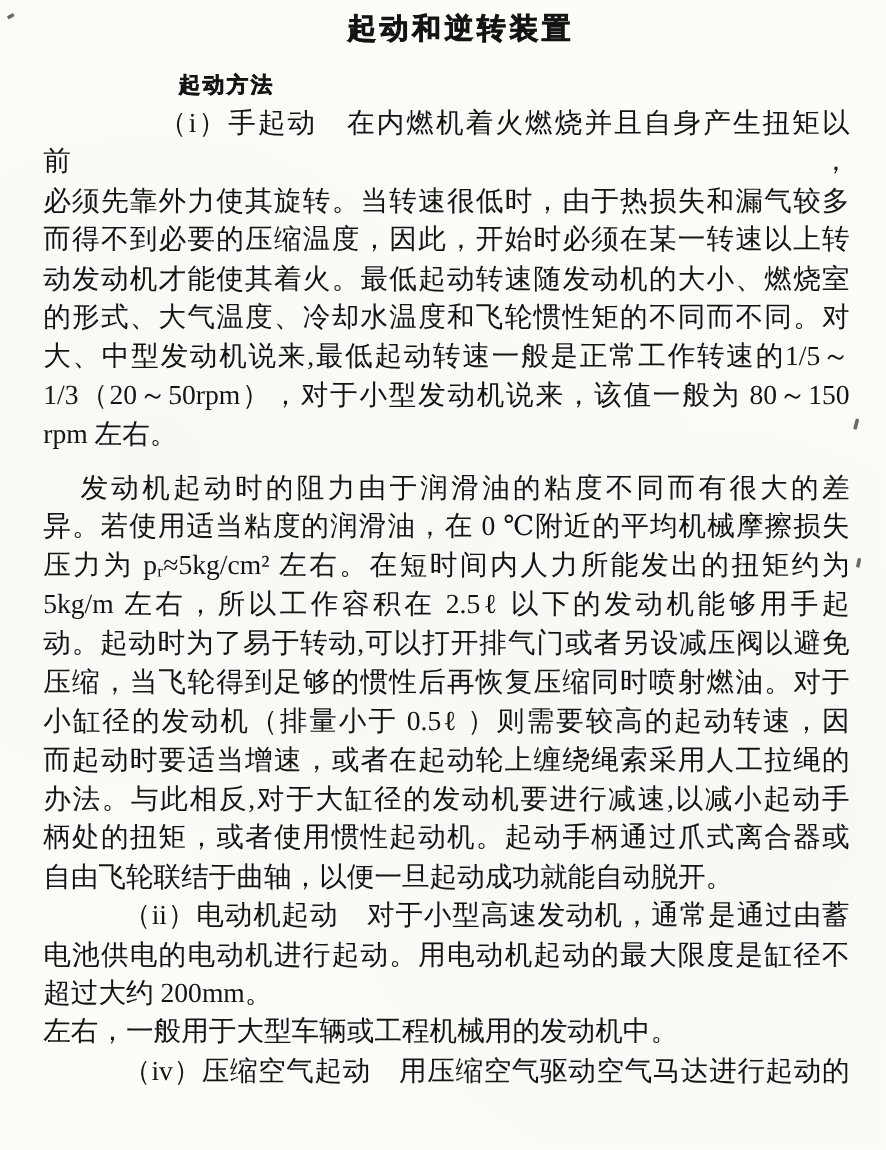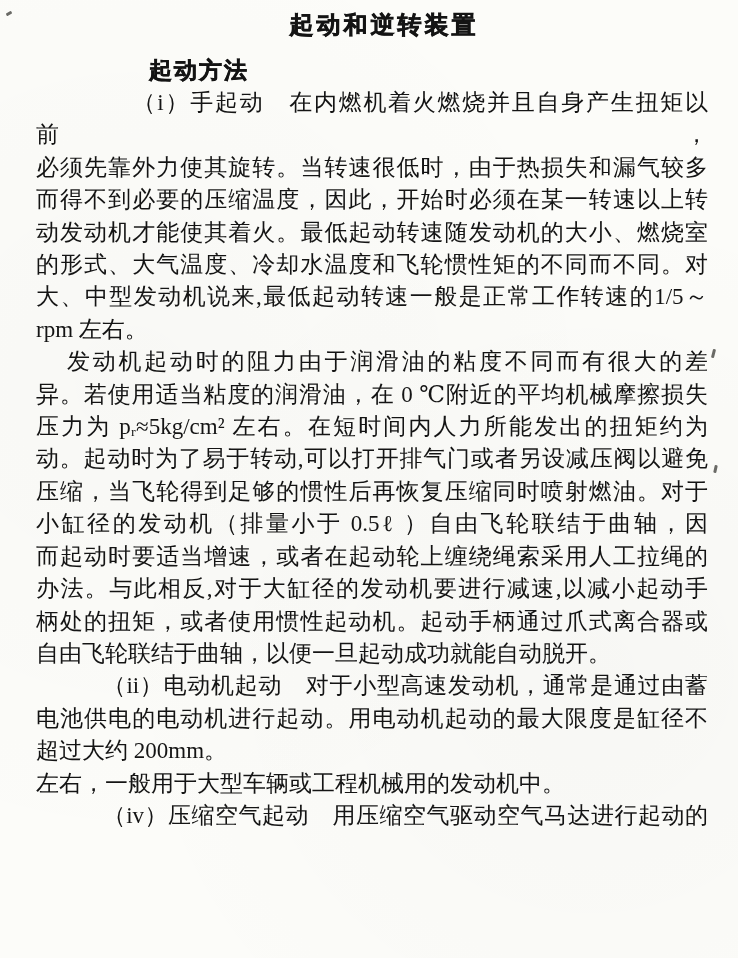--- a/index.html
+++ b/index.html
@@ -32,21 +32,21 @@
     line-height: 27px;
     font-weight: 700;
     letter-spacing: 3px;
     position: relative;
     left: 12px;
     -webkit-text-stroke: 0.6px #141414;
   }
   .section-heading {
     margin-top: 19px;
     margin-left: 113px;
-    font-size: 23px;
+    font-size: 18px;
     line-height: 26px;
     font-weight: 700;
     letter-spacing: 2px;
     -webkit-text-stroke: 0.5px #141414;
   }
   .lines {
     margin-top: 3px;
   }
   .line {
     font-size: 23px;
@@ -60,21 +60,21 @@
   
   .line--end {
     text-align: center;
     text-align-last: left;
   }
   
   .line--item1 { text-indent: 4.2em; }
   
   .line--item  { text-indent: 2.9em; }
   
-  .line--para  { text-indent: 1.35em; }
+  .line--para  { text-indent: 1.35em; margin-top: 12px; }
   
   .speck {
     position: absolute;
     background: #6a6a66;
     border-radius: 1px;
   }
   .speck-1 { width: 3px; height: 9px; left: 712px; top: 349px; transform: rotate(14deg); }
   .speck-2 { width: 3px; height: 8px; left: 714px; top: 465px; transform: rotate(12deg); }
   .speck-3 { width: 6px; height: 3px; left: 6px;  top: 12px;  transform: rotate(-30deg); }
 </style>
@@ -88,27 +88,29 @@
   <div class="section-heading">起动方法</div>
 
   <div class="lines">
 
   <div class="line line--item1">（i）手起动　在内燃机着火燃烧并且自身产生扭矩以前，</div>
       <div class="line line--flow">必须先靠外力使其旋转。当转速很低时，由于热损失和漏气较多</div>
       <div class="line line--flow">而得不到必要的压缩温度，因此，开始时必须在某一转速以上转</div>
       <div class="line line--flow">动发动机才能使其着火。最低起动转速随发动机的大小、燃烧室</div>
       <div class="line line--flow">的形式、大气温度、冷却水温度和飞轮惯性矩的不同而不同。对</div>
       <div class="line line--flow">大、中型发动机说来,最低起动转速一般是正常工作转速的1/5～</div>
+      <div class="line line--flow">1/3（20～50rpm），对于小型发动机说来，该值一般为 80～150</div>
       <div class="line line--end">rpm 左右。</div>
       <div class="line line--para">发动机起动时的阻力由于润滑油的粘度不同而有很大的差</div>
       <div class="line line--flow">异。若使用适当粘度的润滑油，在 0 ℃附近的平均机械摩擦损失</div>
       <div class="line line--flow">压力为 pᵣ≈5kg/cm² 左右。在短时间内人力所能发出的扭矩约为</div>
+      <div class="line line--flow">5kg/m 左右，所以工作容积在 2.5ℓ 以下的发动机能够用手起</div>
       <div class="line line--flow">动。起动时为了易于转动,可以打开排气门或者另设减压阀以避免</div>
       <div class="line line--flow">压缩，当飞轮得到足够的惯性后再恢复压缩同时喷射燃油。对于</div>
-      <div class="line line--flow">小缸径的发动机（排量小于 0.5ℓ ）自由飞轮联结于曲轴，因</div>
+      <div class="line line--flow">小缸径的发动机（排量小于 0.5ℓ ）则需要较高的起动转速，因</div>
       <div class="line line--flow">而起动时要适当增速，或者在起动轮上缠绕绳索采用人工拉绳的</div>
       <div class="line line--flow">办法。与此相反,对于大缸径的发动机要进行减速,以减小起动手</div>
       <div class="line line--flow">柄处的扭矩，或者使用惯性起动机。起动手柄通过爪式离合器或</div>
       <div class="line line--end">自由飞轮联结于曲轴，以便一旦起动成功就能自动脱开。</div>
       <div class="line line--item">（ii）电动机起动　对于小型高速发动机，通常是通过由蓄</div>
       <div class="line line--flow">电池供电的电动机进行起动。用电动机起动的最大限度是缸径不</div>
       <div class="line line--end">超过大约 200mm。</div>
       <div class="line line--end">左右，一般用于大型车辆或工程机械用的发动机中。</div>
       <div class="line line--item">（iv）压缩空气起动　用压缩空气驱动空气马达进行起动的</div>
     </div>

